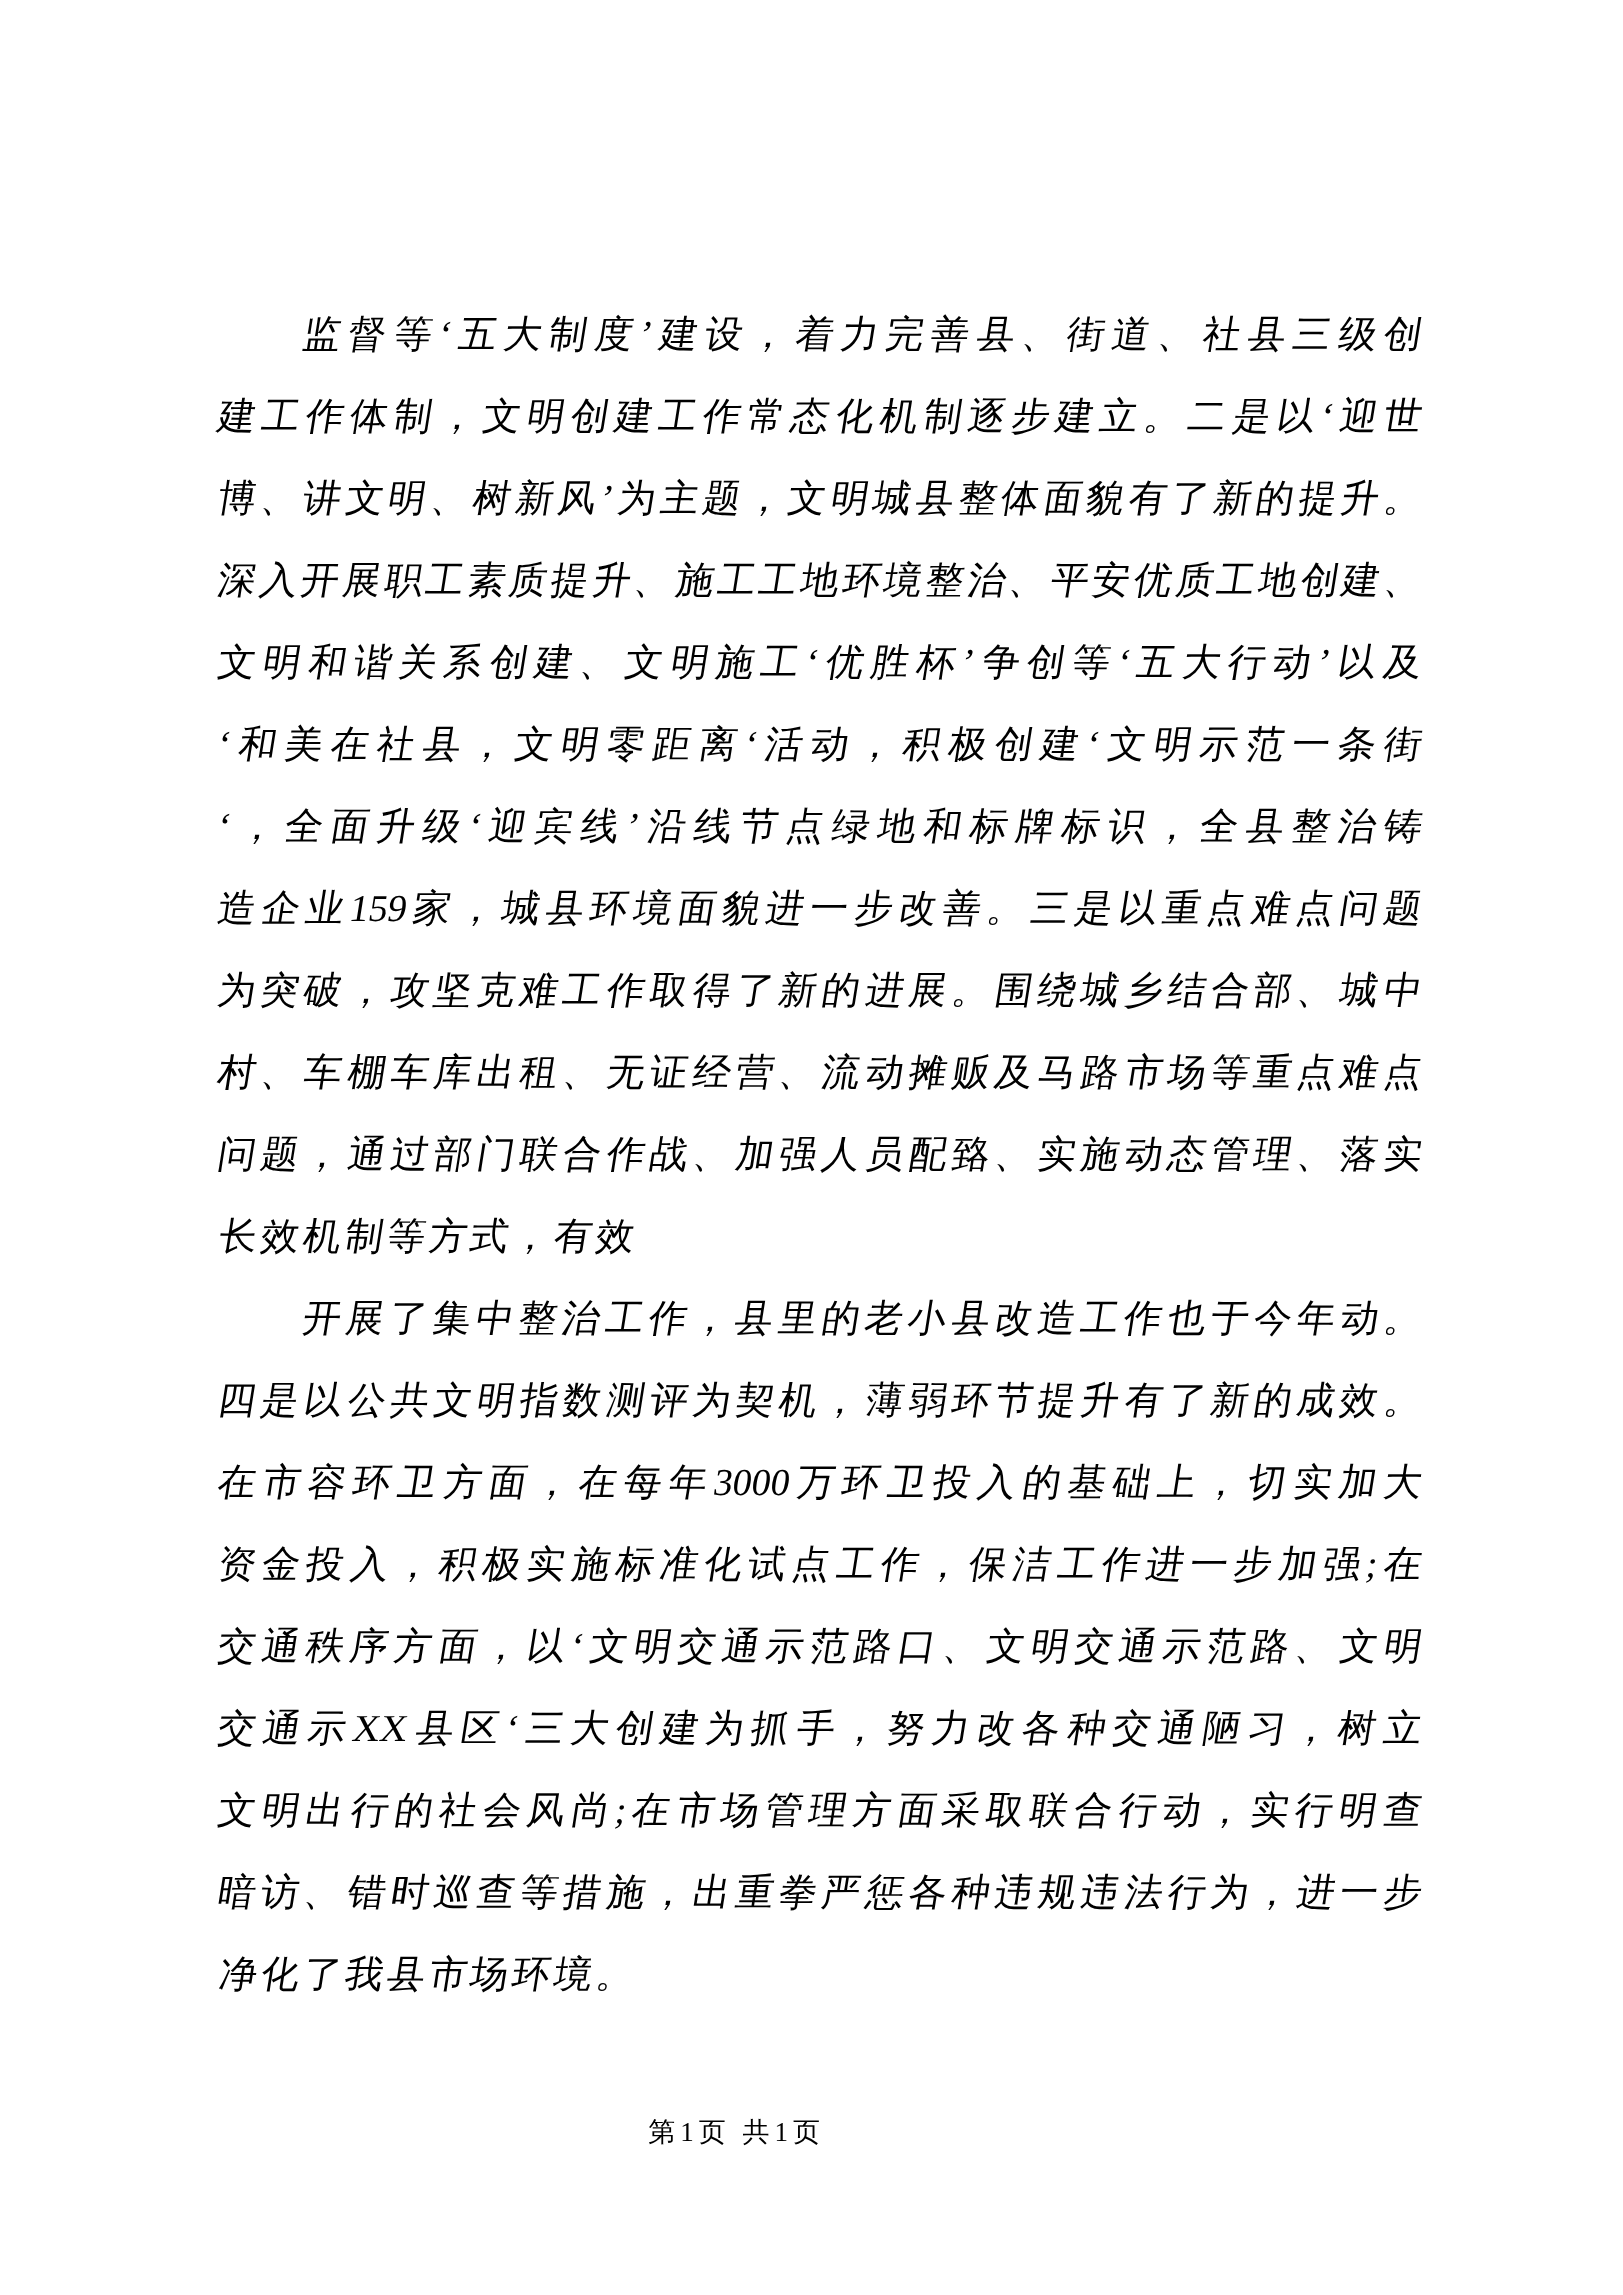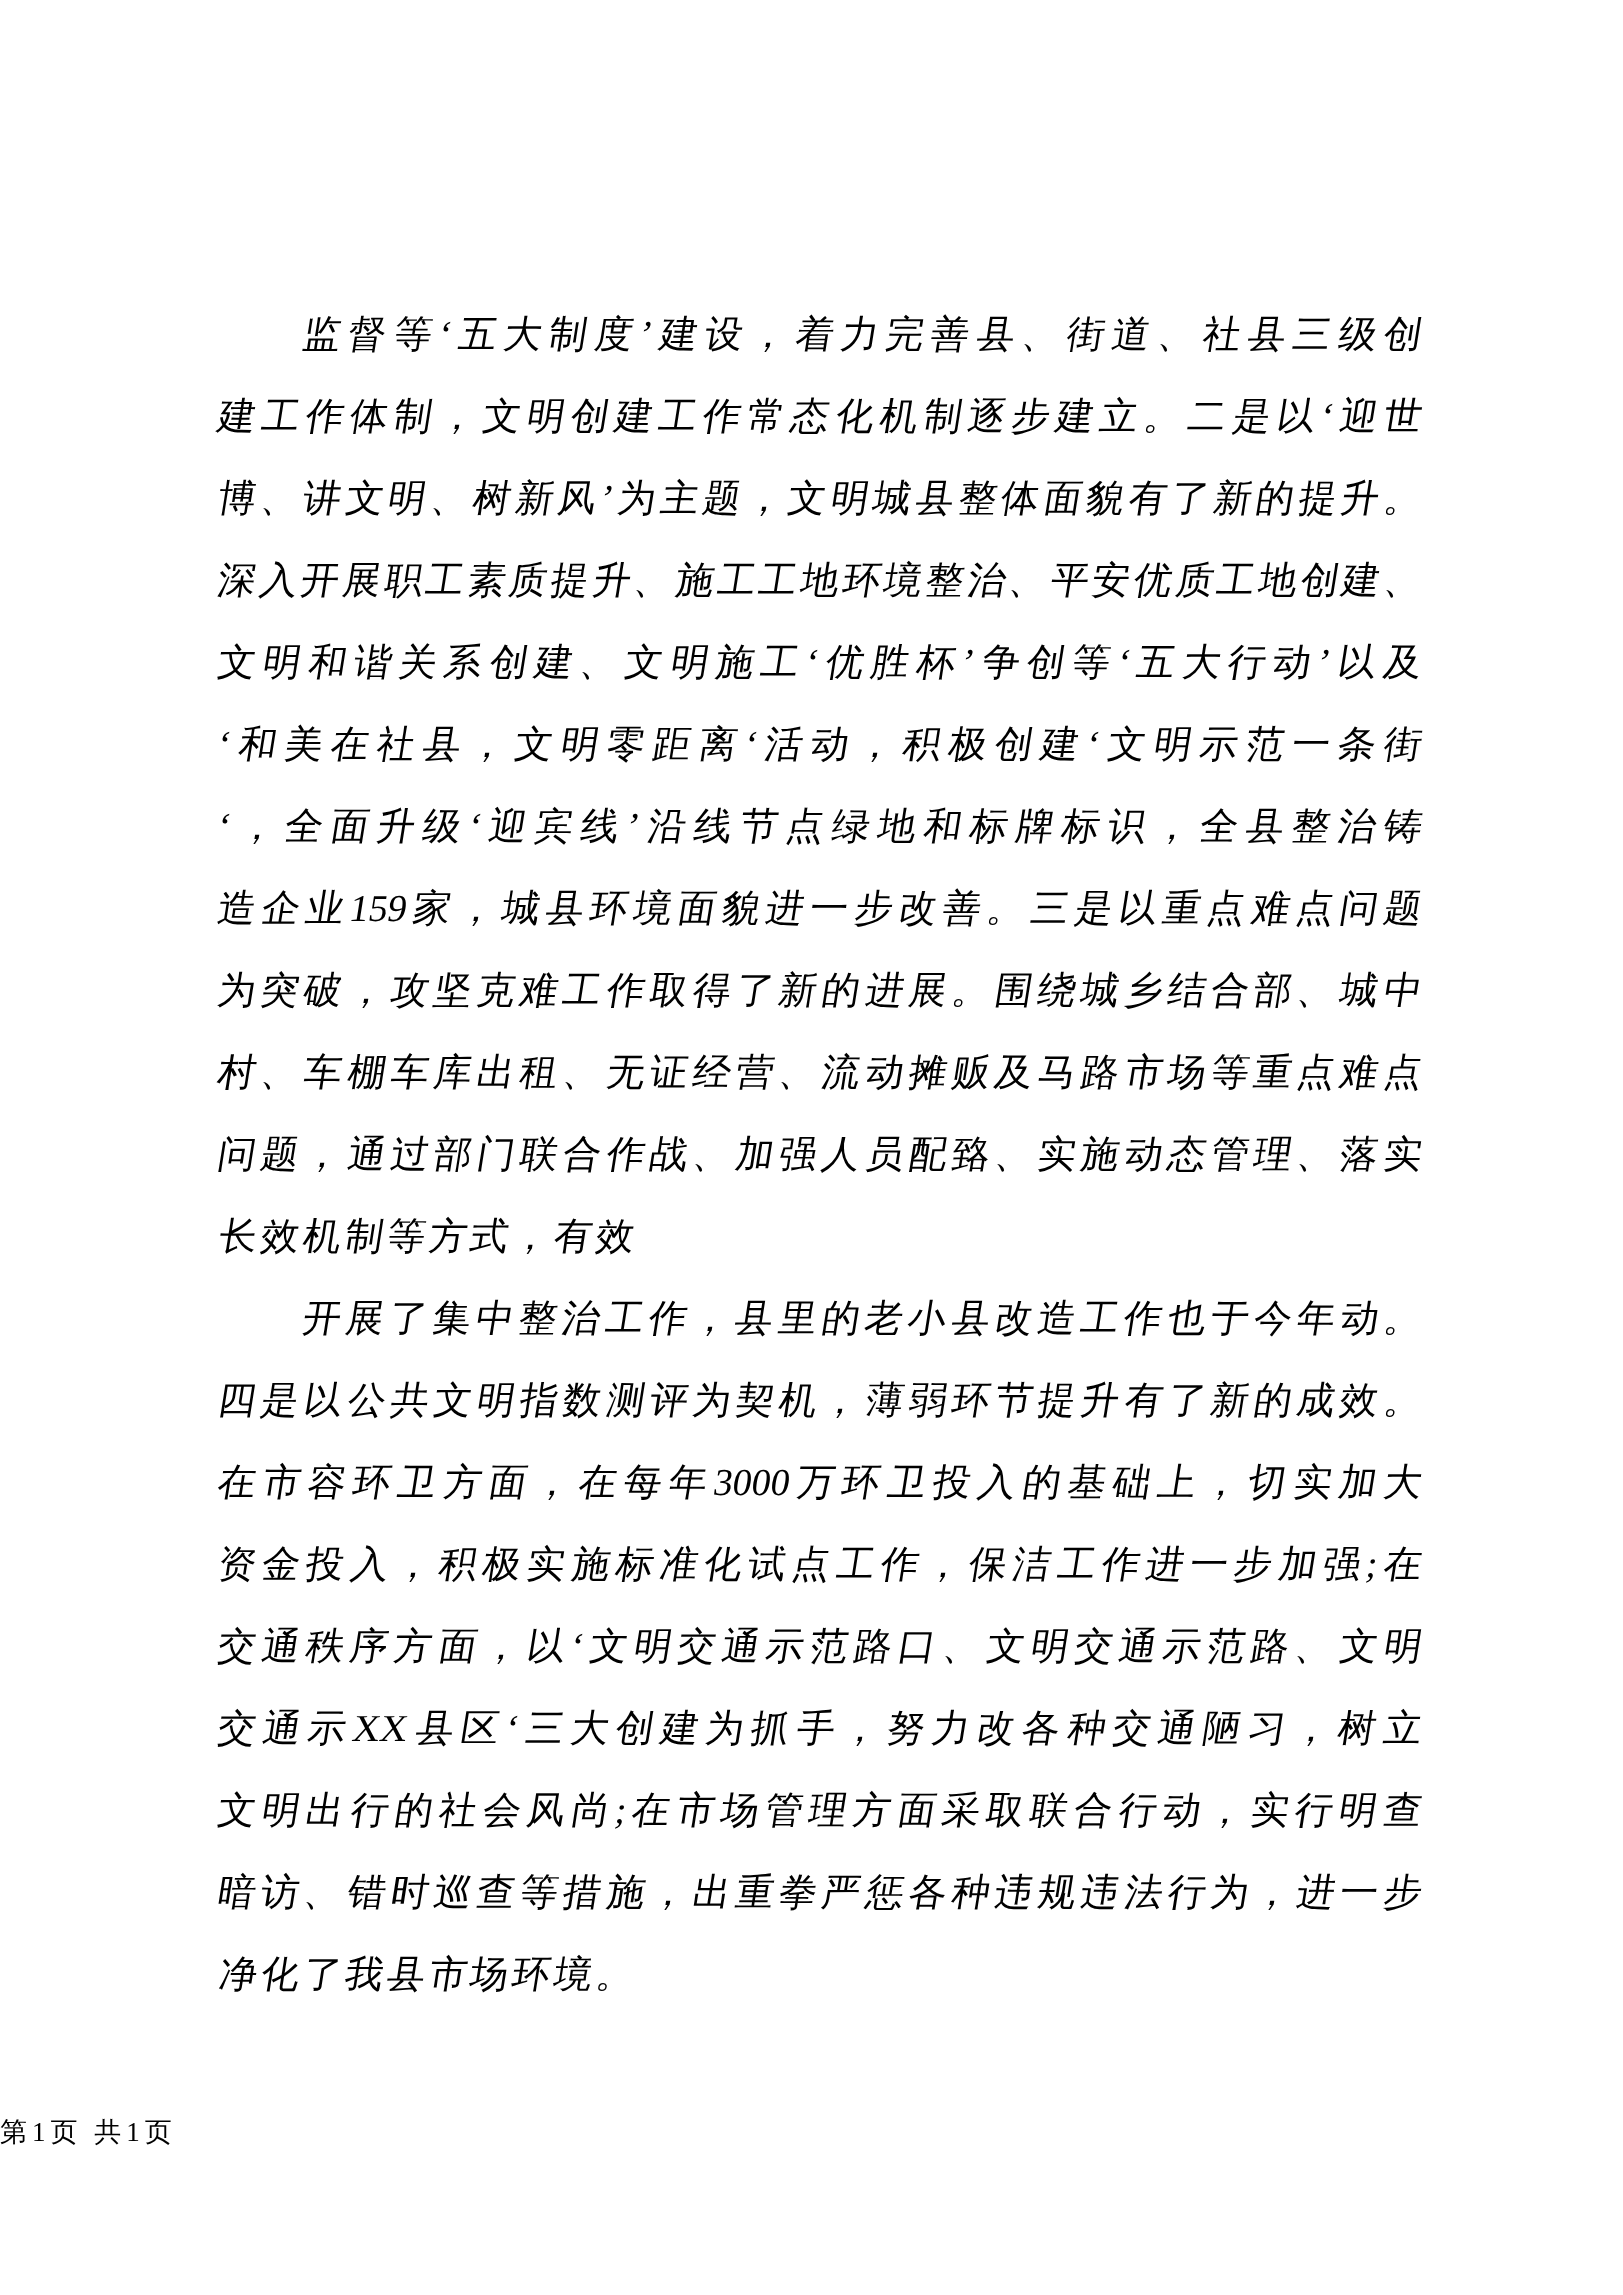--- a/index.html
+++ b/index.html
@@ -36,21 +36,21 @@
   }
   .line.indent { padding-left: 85px; }
   .line span {
     display: inline-block;
     transform: skewX(-9deg);          
     transform-origin: 50% 78%;
   }
   .footer {
     position: absolute;
     left: 0; top: 2115px; width: 1473px;
-    text-align: left;
+    text-align: center;
     font-size: 27px;
     line-height: 34px;
     letter-spacing: 5px;
     color: #000000;
   }
 </style>
 </head>
 <body>
 
 <div class="page">

